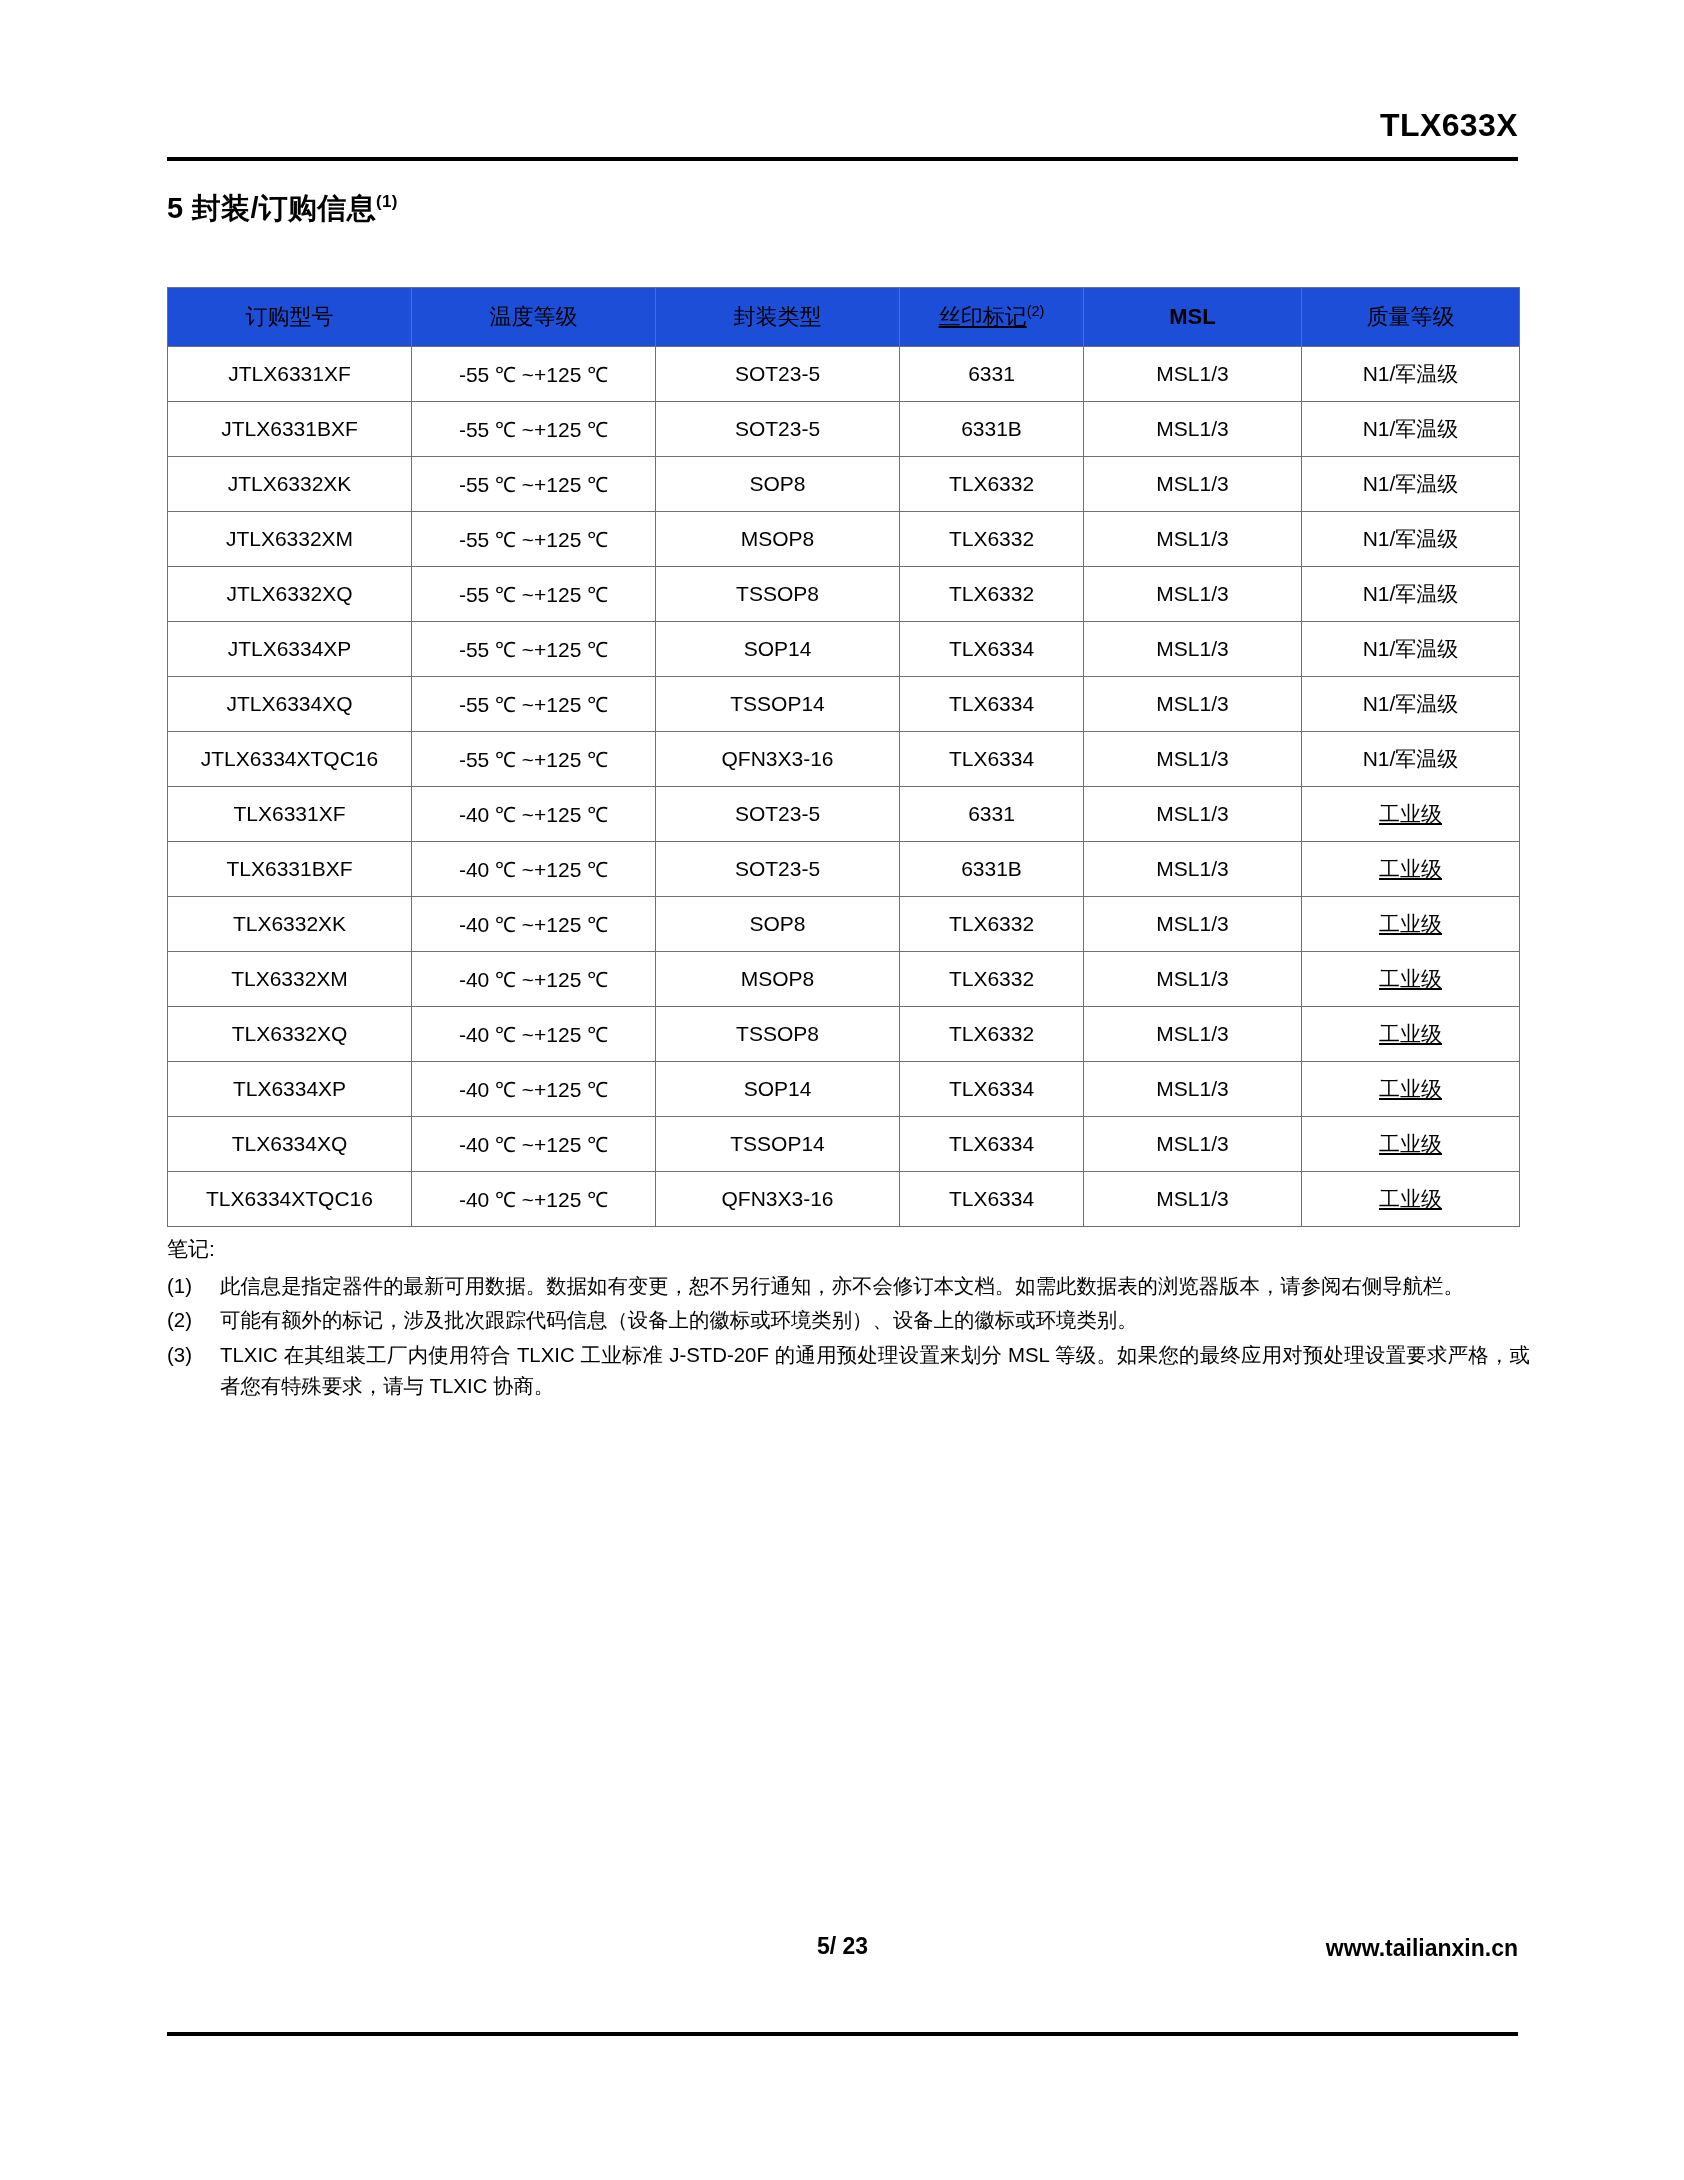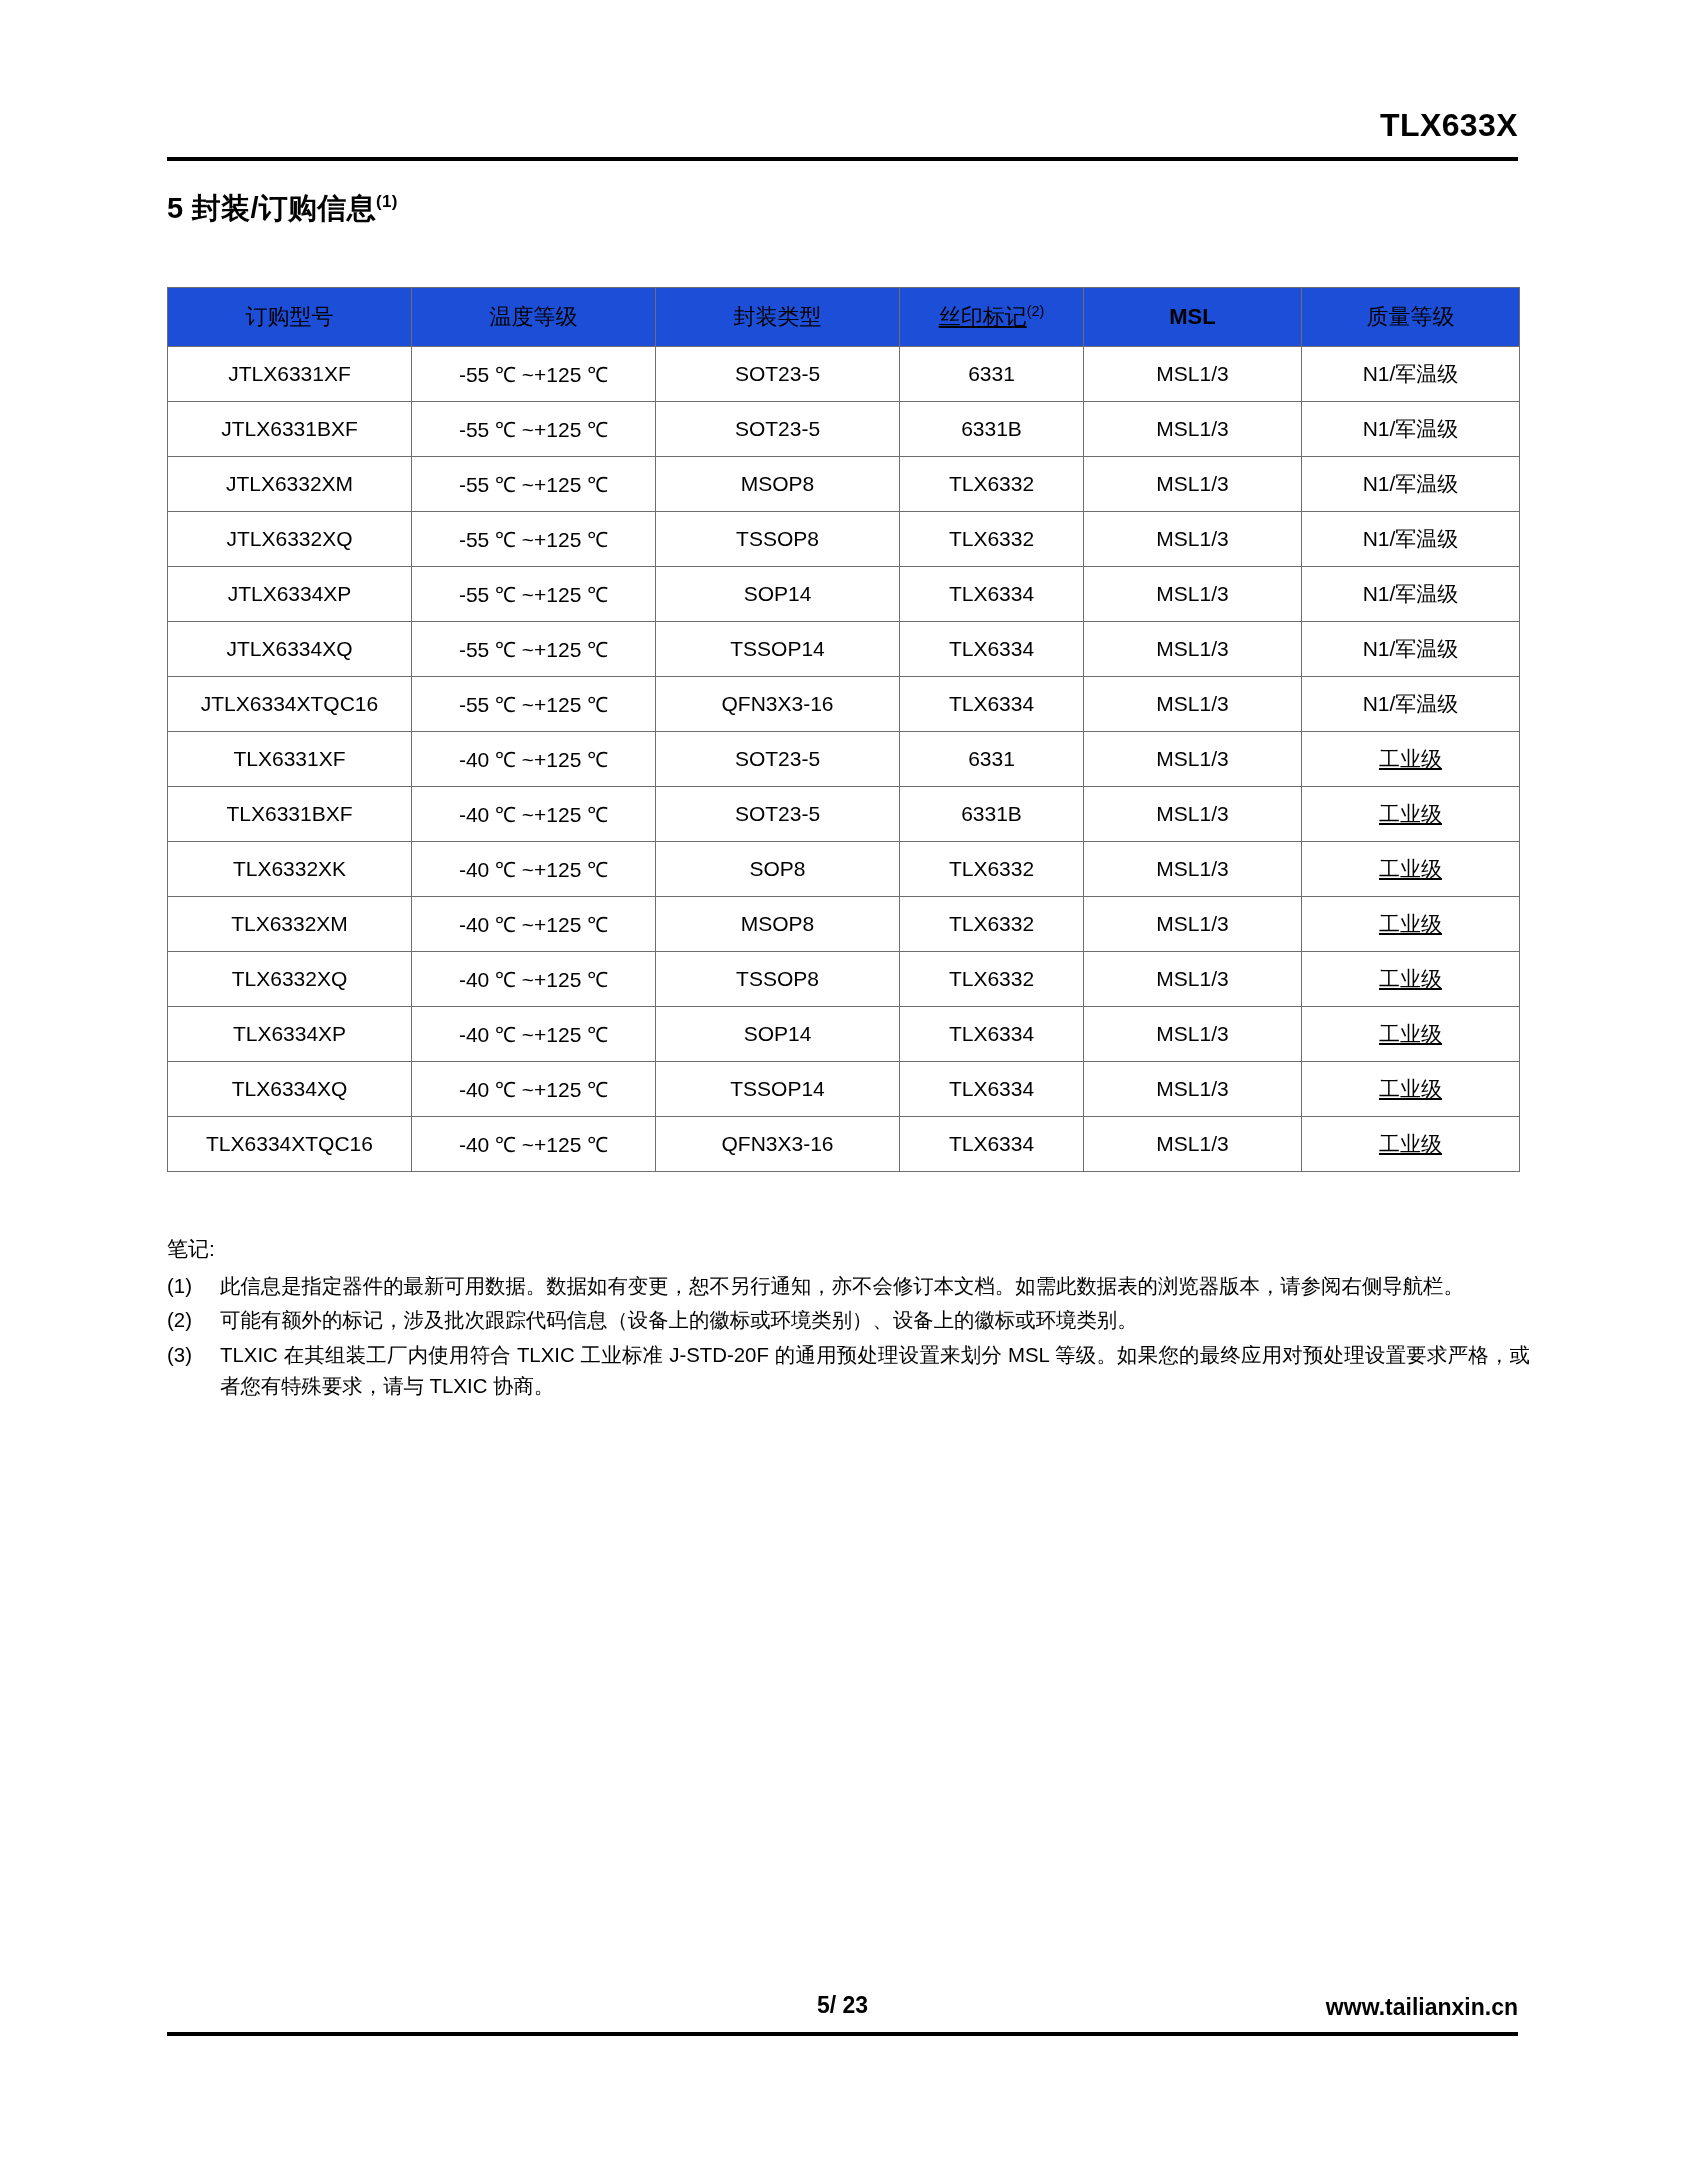--- a/index.html
+++ b/index.html
@@ -139,21 +139,21 @@
   .footer-rule {
     position: absolute;
     top: 2032px;
     left: 167px;
     width: 1351px;
     height: 4.3px;
     background: #000;
   }
   .footer {
     position: absolute;
-    top: 1992px;
+    top: 1933px;
     left: 167px;
     width: 1351px;
     height: 34px;
   }
   .footer-page {
     position: absolute;
     left: 0;
     width: 100%;
     text-align: center;
     font-size: 23px;
@@ -215,20 +215,28 @@
           </tr>
           <tr>
             <td>JTLX6331BXF</td>
             <td>-55 ℃ ~+125 ℃</td>
             <td>SOT23-5</td>
             <td>6331B</td>
             <td>MSL1/3</td>
             <td>N1/军温级</td>
           </tr>
           <tr>
+            <td>JTLX6332XK</td>
+            <td>-55 ℃ ~+125 ℃</td>
+            <td>SOP8</td>
+            <td>TLX6332</td>
+            <td>MSL1/3</td>
+            <td>N1/军温级</td>
+          </tr>
+          <tr>
             <td>JTLX6332XM</td>
             <td>-55 ℃ ~+125 ℃</td>
             <td>MSOP8</td>
             <td>TLX6332</td>
             <td>MSL1/3</td>
             <td>N1/军温级</td>
           </tr>
           <tr>
             <td>JTLX6332XQ</td>
             <td>-55 ℃ ~+125 ℃</td>

